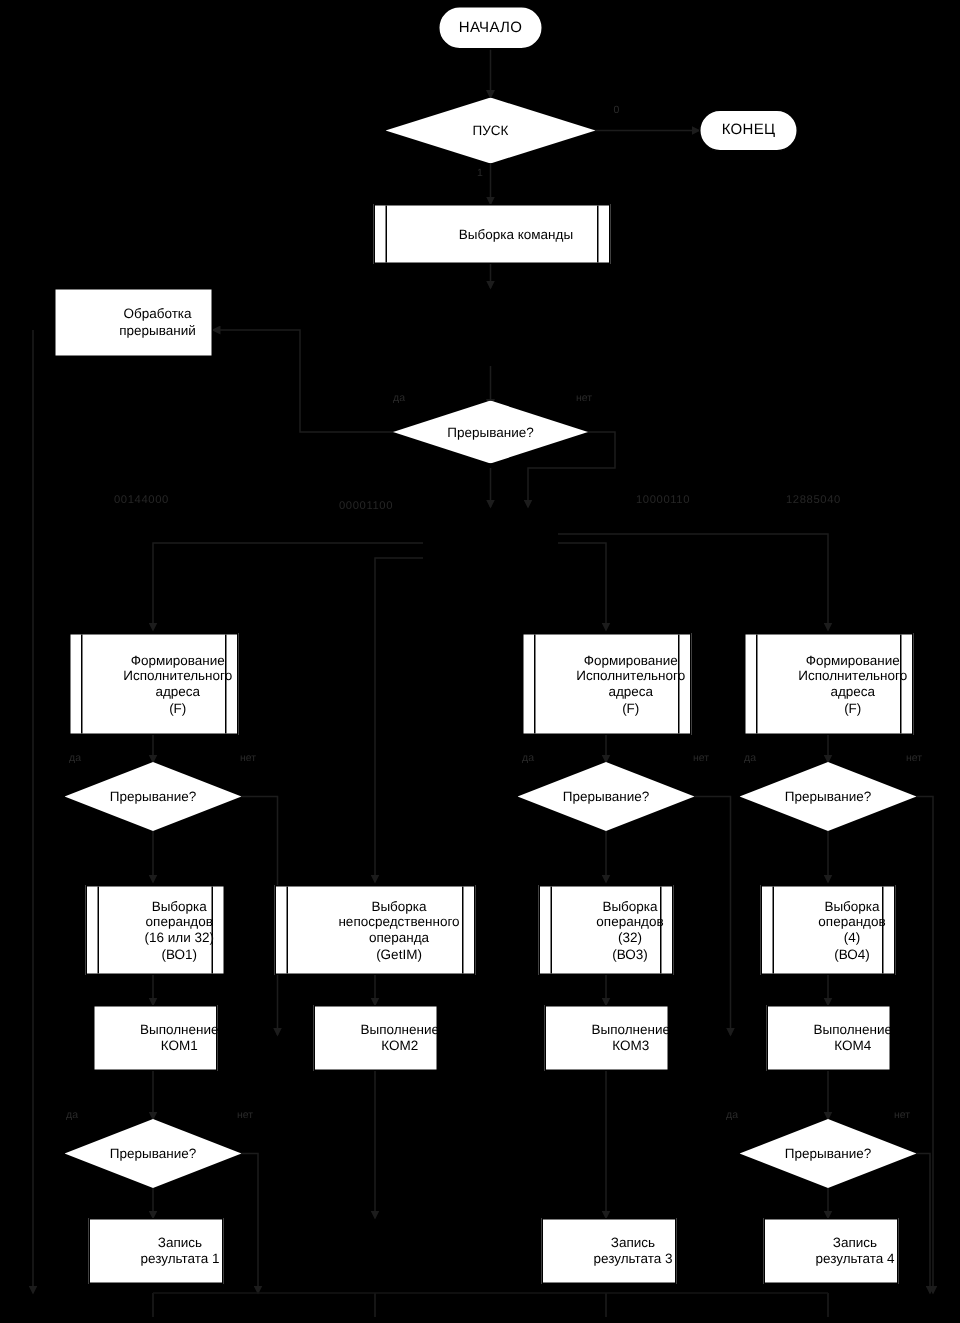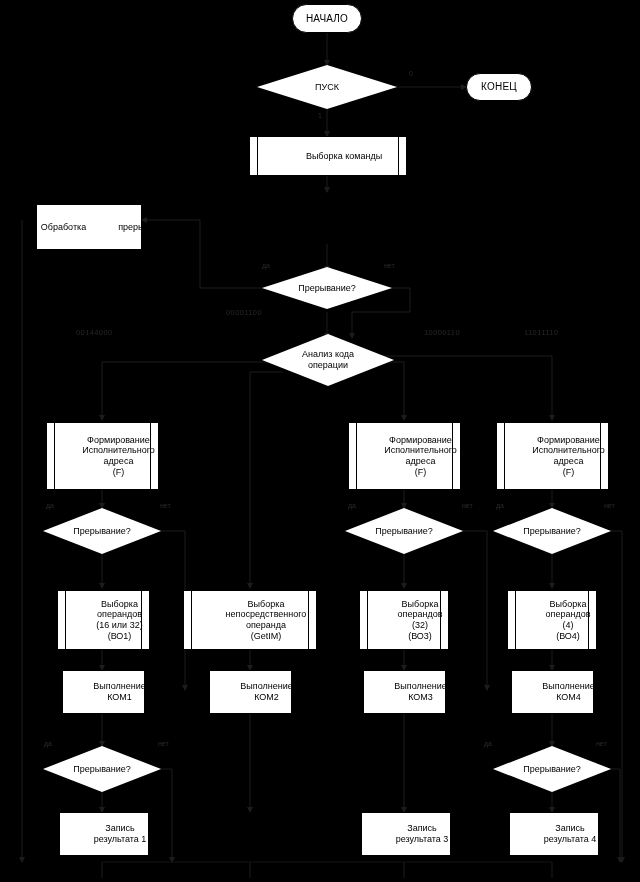--- a/index.html
+++ b/index.html
@@ -180,33 +180,29 @@
 
   <div class="node dec" style="left:257px; top:65px; width:140px; height:44px;">
     <span class="dectext">ПУСК</span>
   </div>
 
   <div class="node pproc" style="left:249px; top:136px; width:158px; height:40px;">
     <span class="lines">Выборка команды</span>
   </div>
 
 
-  <div class="node proc" style="left:36px; top:204px; width:106px; height:46px; flex-direction:row;">
+  <div class="node proc" style="left:36px; top:192px; width:106px; height:46px; flex-direction:column;">
     <span class="lines">Обработка</span>
     <span class="lines">прерываний</span>
   </div>
 
   <div class="node dec" style="left:262px; top:267px; width:130px; height:42px;">
     <span class="dectext">Прерывание?</span>
   </div>
 
-  <div class="node dec" style="left:262px; top:334px; width:132px; height:52px; flex-direction:column;">
-    <span class="dectext">Анализ кода</span>
-    <span class="dectext">операции</span>
-  </div>
 
   <div class="node pproc" style="left:46px; top:422px; width:113px; height:68px; flex-direction:column;">
     <span class="lines">Формирование</span>
     <span class="lines">Исполнительного</span>
     <span class="lines">адреса</span>
     <span class="lines">(F)</span>
   </div>
 
   <div class="node pproc" style="left:348px; top:422px; width:113px; height:68px; flex-direction:column;">
     <span class="lines">Формирование</span>
@@ -312,17 +308,17 @@
   <span class="elabel" style="left:496px; top:502px;">да</span>
   <span class="elabel" style="left:604px; top:502px;">нет</span>
 
   <span class="elabel" style="left:44px; top:740px;">да</span>
   <span class="elabel" style="left:158px; top:740px;">нет</span>
 
   <span class="elabel" style="left:484px; top:740px;">да</span>
   <span class="elabel" style="left:596px; top:740px;">нет</span>
 
   <span class="opcode" style="left:76px; top:328px;">00144000</span>
-  <span class="opcode" style="left:226px; top:308px;">00001100</span>
+  <span class="opcode" style="left:226px; top:332px;">00001100</span>
   <span class="opcode" style="left:424px; top:328px;">10000110</span>
-  <span class="opcode" style="left:524px; top:328px;">11011110</span>
+  <span class="opcode" style="left:524px; top:328px;">12885040</span>
 
 </div>
 
 </body></html>

